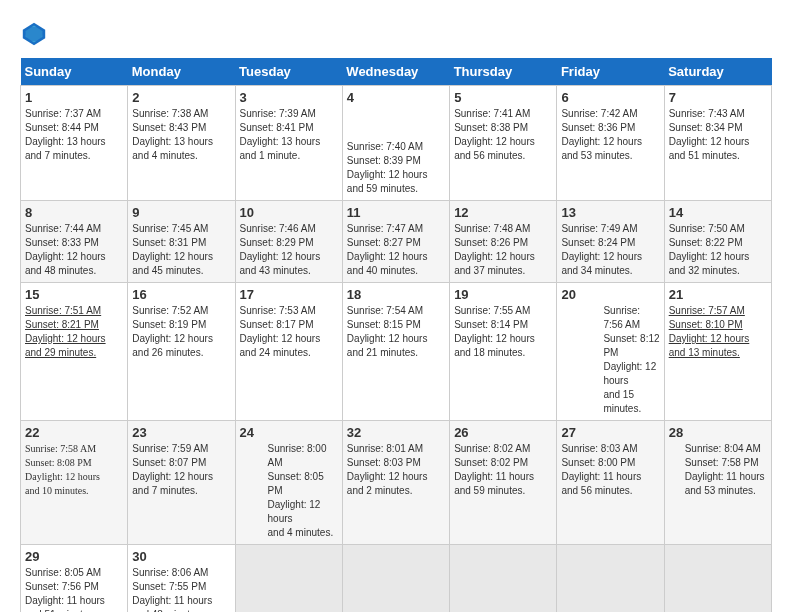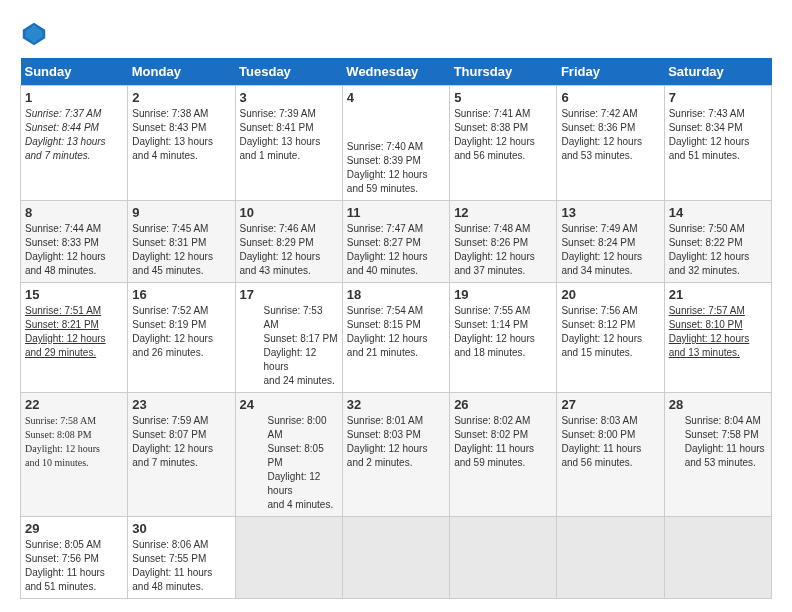--- a/index.html
+++ b/index.html
@@ -116,21 +116,21 @@
         <th>Wednesday</th>
         <th>Thursday</th>
         <th>Friday</th>
         <th>Saturday</th>
       </tr>
   </thead>
   <tbody id="calendar-body">
   <tr>
         <td>
           <span class="day-num">1</span>
-          <div class="day-info" style="white-space: pre-line; font-style: italic;">Sunrise: 7:37 AM
+          <div class="day-info" style="white-space: pre-line;">Sunrise: 7:37 AM
 Sunset: 8:44 PM
 Daylight: 13 hours
 and 7 minutes.</div>
         </td>
         <td>
           <span class="day-num">2</span>
           <div class="day-info" style="white-space: pre-line;">Sunrise: 7:38 AM
 Sunset: 8:43 PM
 Daylight: 13 hours
 and 4 minutes.</div>
@@ -232,42 +232,42 @@
         </td>
         <td>
           <span class="day-num">16</span>
           <div class="day-info" style="white-space: pre-line;">Sunrise: 7:52 AM
 Sunset: 8:19 PM
 Daylight: 12 hours
 and 26 minutes.</div>
         </td>
         <td>
           <span class="day-num">17</span>
-          <div class="day-info" style="white-space: pre-line; margin-left: 24px;">Sunrise: 7:53 AM
+          <div class="day-info" style="white-space: pre-line;">Sunrise: 7:53 AM
 Sunset: 8:17 PM
 Daylight: 12 hours
 and 24 minutes.</div>
         </td>
         <td>
           <span class="day-num">18</span>
           <div class="day-info" style="white-space: pre-line;">Sunrise: 7:54 AM
 Sunset: 8:15 PM
 Daylight: 12 hours
 and 21 minutes.</div>
         </td>
         <td>
           <span class="day-num">19</span>
           <div class="day-info" style="white-space: pre-line;">Sunrise: 7:55 AM
-Sunset: 1:14 PM
+Sunset: 8:14 PM
 Daylight: 12 hours
 and 18 minutes.</div>
         </td>
         <td>
           <span class="day-num">20</span>
-          <div class="day-info" style="white-space: pre-line;">Sunrise: 7:56 AM
+          <div class="day-info" style="white-space: pre-line; margin-left: 42px;">Sunrise: 7:56 AM
 Sunset: 8:12 PM
 Daylight: 12 hours
 and 15 minutes.</div>
         </td>
         <td>
           <span class="day-num">21</span>
           <div class="day-info" style="white-space: pre-line; text-decoration: underline;">Sunrise: 7:57 AM
 Sunset: 8:10 PM
 Daylight: 12 hours
 and 13 minutes.</div>

